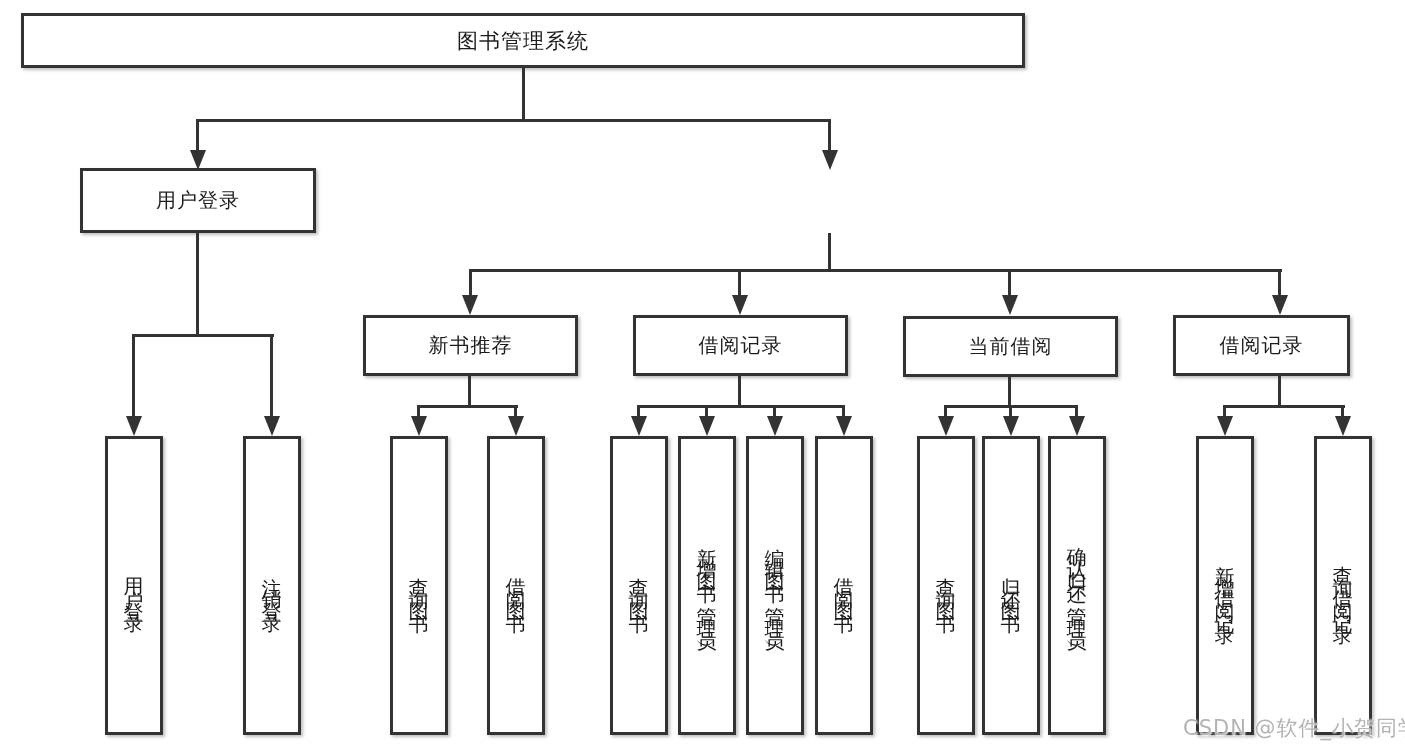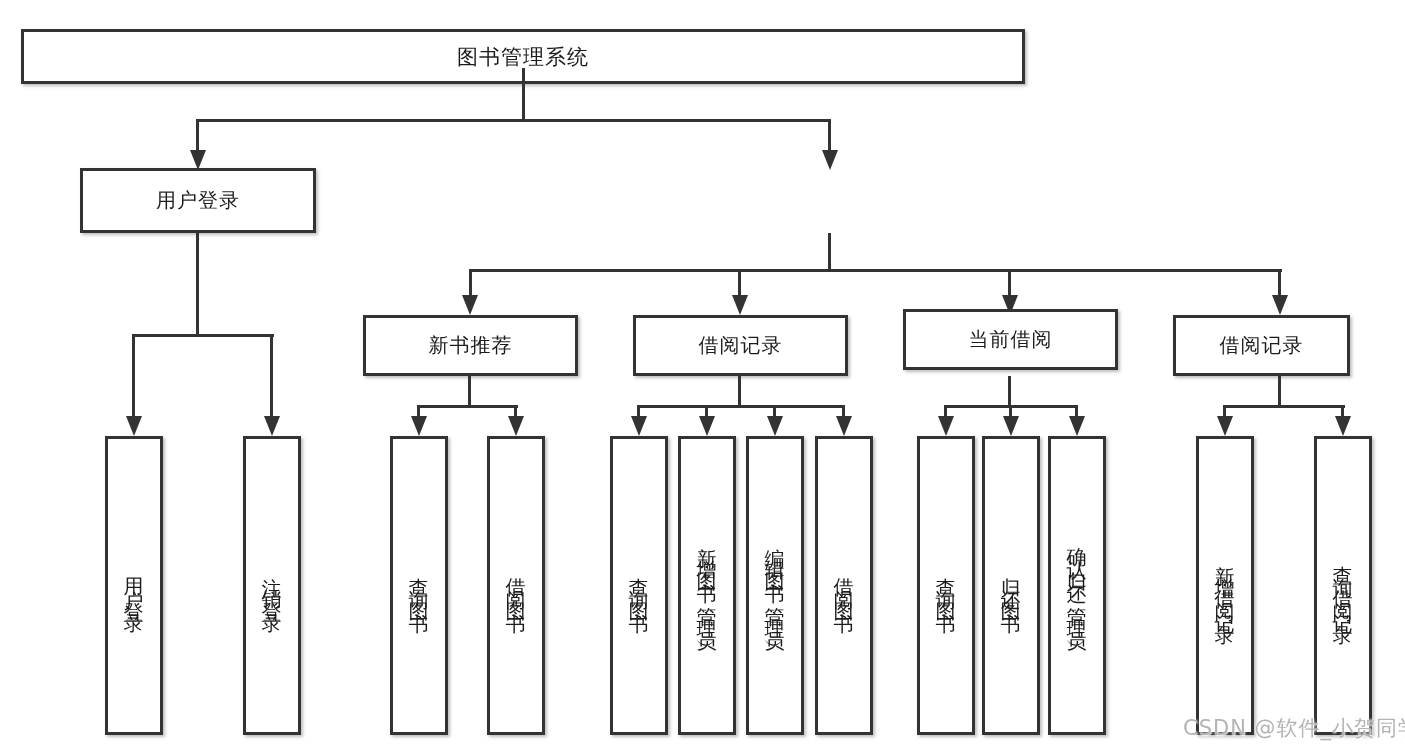--- a/index.html
+++ b/index.html
@@ -23,21 +23,21 @@
     background: #fff;
     border: 3px solid var(--line, #333);
     box-shadow: 2px 2px 3px rgba(110,110,110,0.45);
     display: flex;
     align-items: center;
     justify-content: center;
     color: var(--text, #1c1c1c);
     font-size: 20px;
     letter-spacing: 1px;
   }
-  .box.root { font-size: 21px; margin-top: 16px; }
+  .box.root { font-size: 21px; }
   .vbox span {
     writing-mode: vertical-rl;
     text-orientation: mixed;
     letter-spacing: 12px;
     font-size: 20px;
     line-height: 1;
     white-space: nowrap;
   }
   .hline, .vline {
     position: absolute;
@@ -100,21 +100,21 @@
   <div class="arrow" style="left:1002px; top:295px;"></div>
   <div class="vline" style="left:1278px; top:269px; height:29px;"></div>
   <div class="arrow" style="left:1272px; top:295px;"></div>
 
   <div class="box" style="left:363px; top:315px; width:215px; height:61px;font-family:Liberation Serif, serif;">
     <span>新书推荐</span>
   </div>
   <div class="box" style="left:633px; top:315px; width:215px; height:61px;">
     <span>借阅记录</span>
   </div>
-  <div class="box" style="left:903px; top:309px; width:215px; height:61px;text-align:right;">
+  <div class="box" style="left:903px; top:316px; width:215px; height:61px;text-align:right;">
     <span>当前借阅</span>
   </div>
   <div class="box" style="left:1173px; top:315px; width:177px; height:61px;">
     <span>借阅记录</span>
   </div>
 
   <div class="vline" style="left:468px; top:376px; height:32px;"></div>
   <div class="hline" style="left:417px; top:405px; width:101px;"></div>
   <div class="vline" style="left:417px; top:405px; height:13px;"></div>
   <div class="arrow" style="left:411px; top:416px;"></div>

